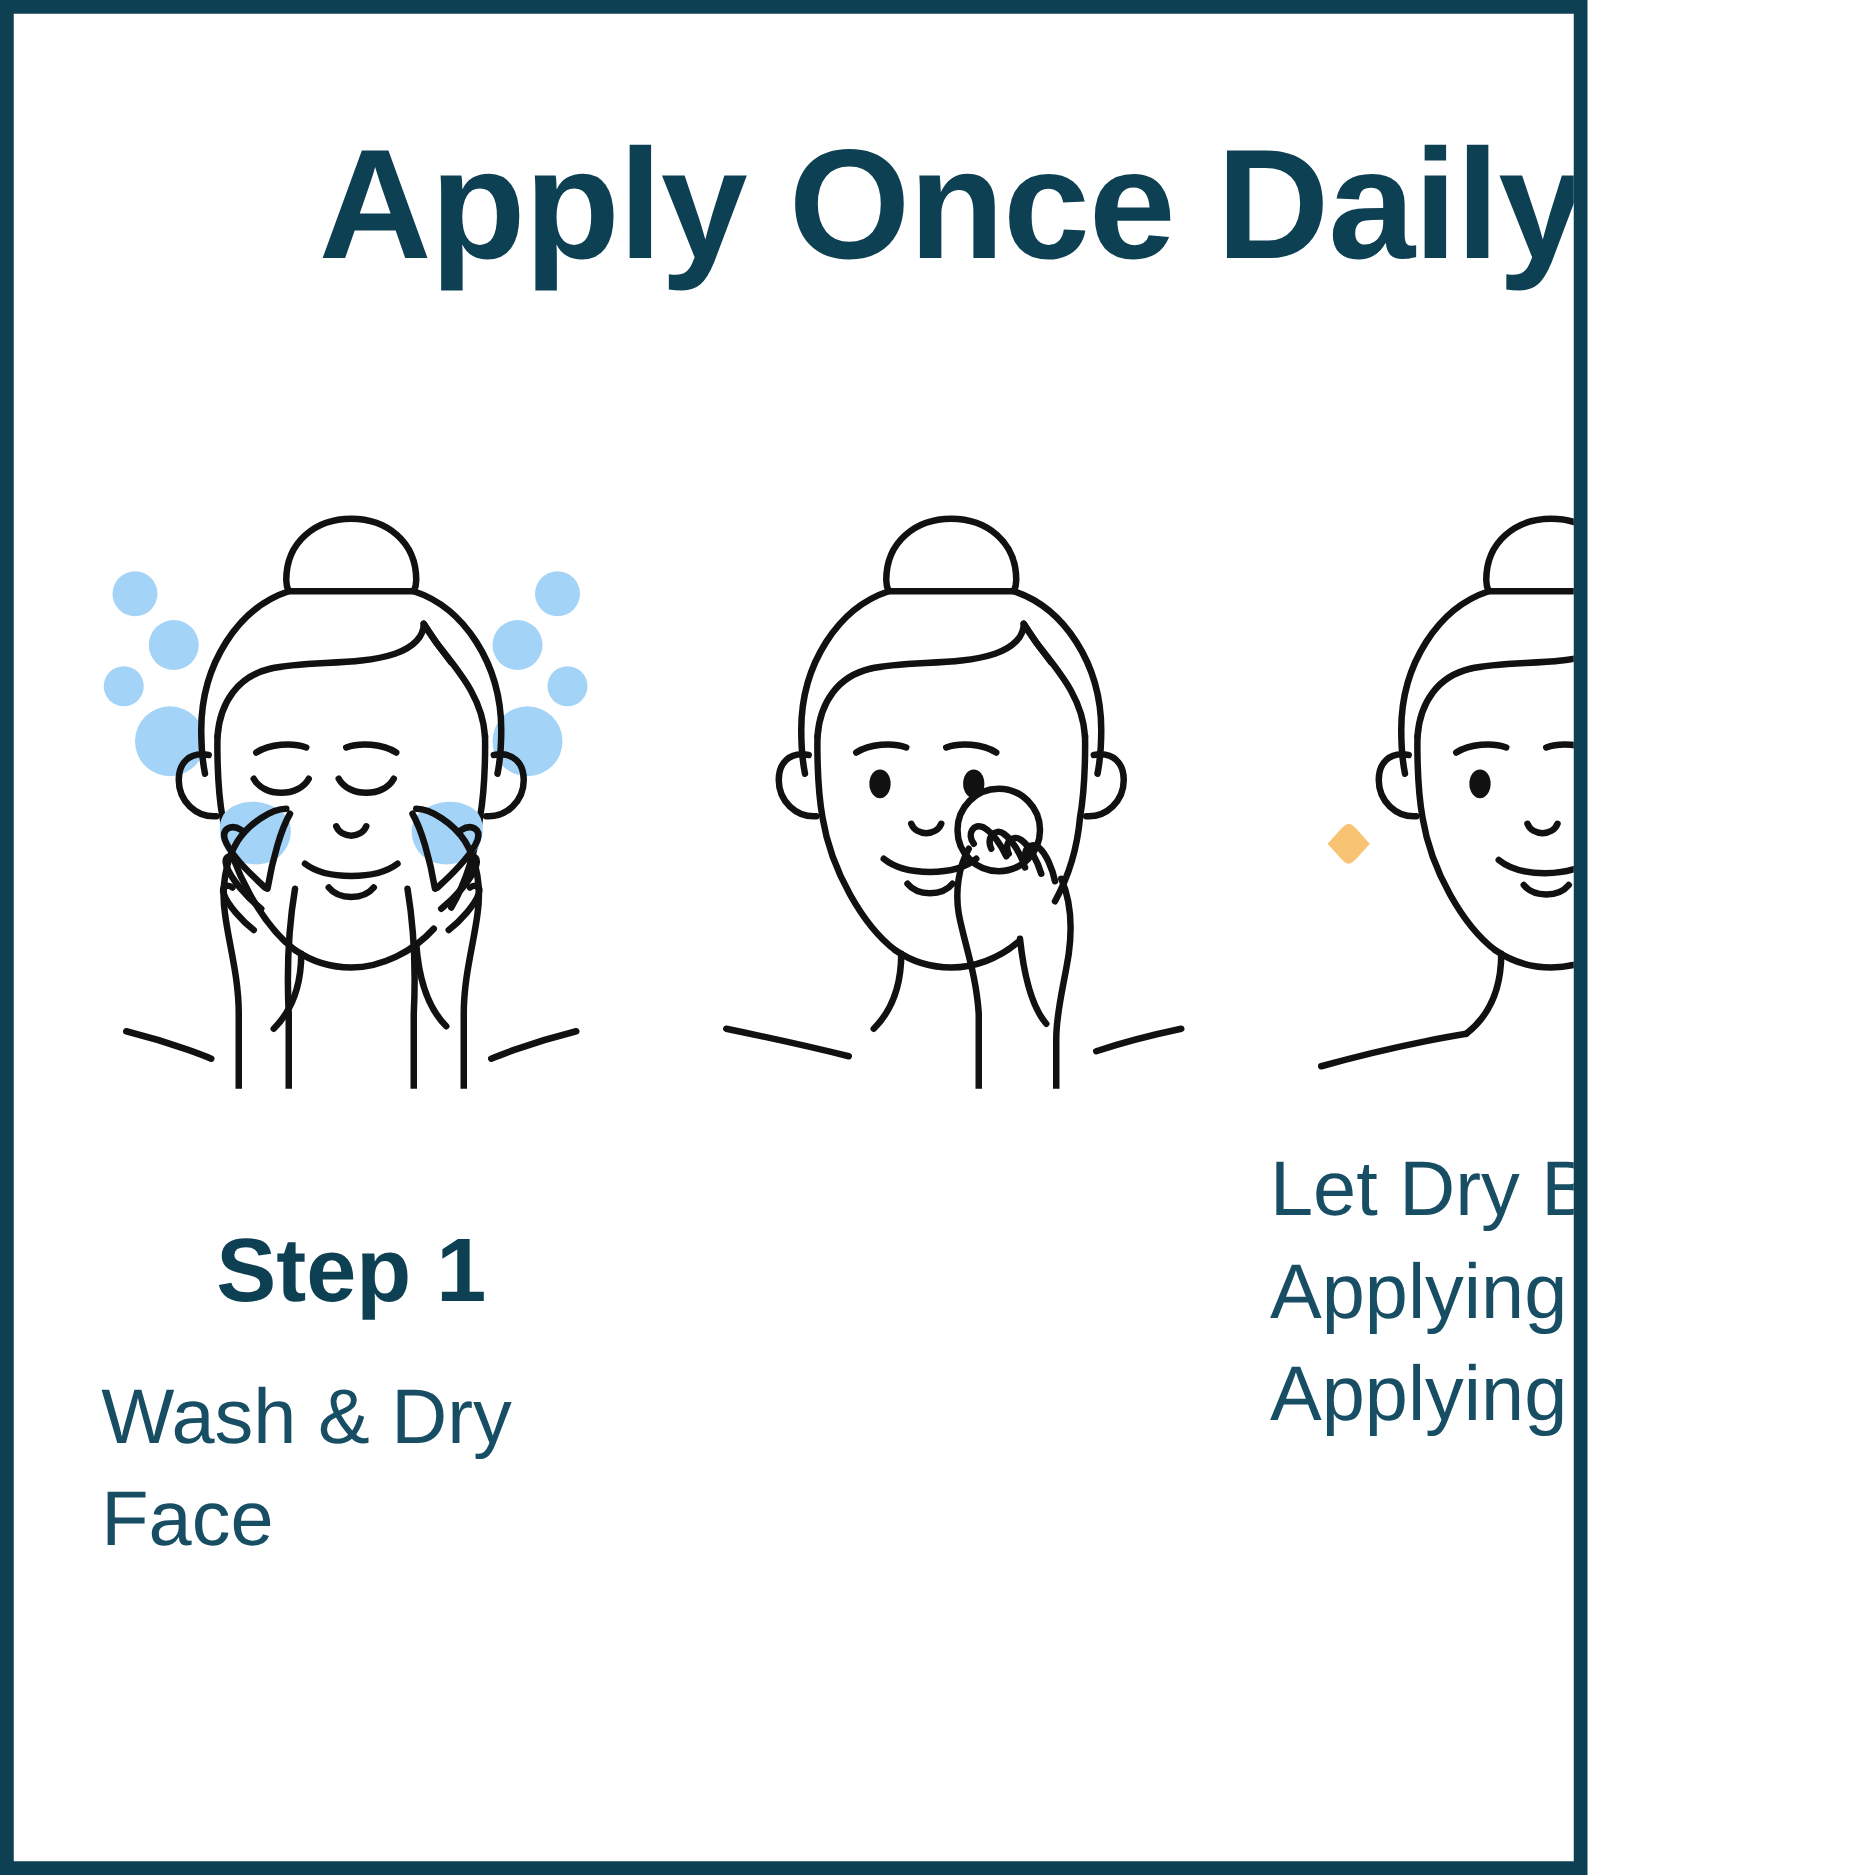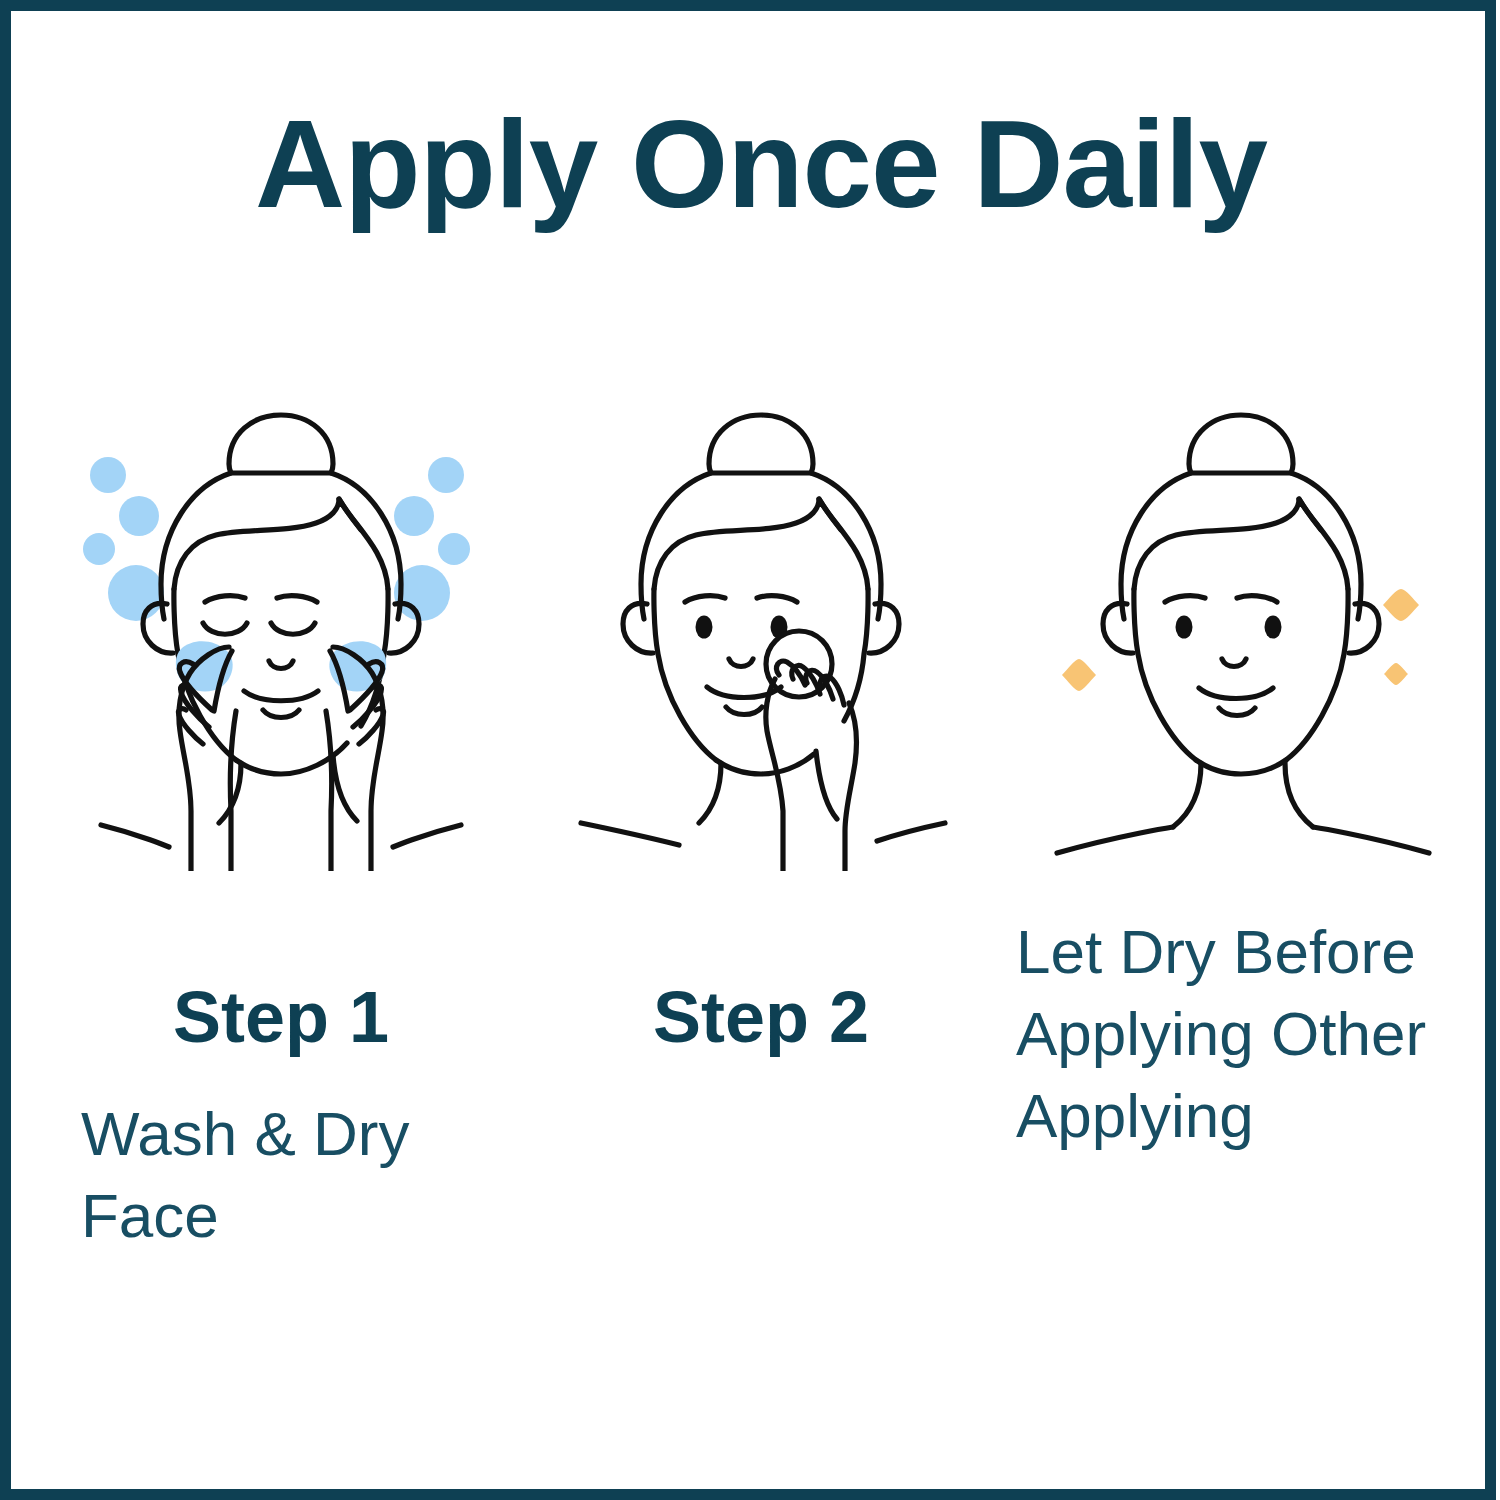--- a/index.html
+++ b/index.html
@@ -5,21 +5,21 @@
   html, body {
     margin: 0;
     padding: 0;
     background: #ffffff;
   }
   body {
     font-family: "Liberation Sans", sans-serif;
   }
   .poster {
     position: relative;
-    width: 1496px;
+    width: 1270px;
     height: 1500px;
     box-sizing: border-box;
     background: #ffffff;
     border: 11px solid #0E4053;
     overflow: hidden;
   }
   .title {
     position: absolute;
     top: 84px;
     left: 0;
@@ -201,21 +201,20 @@
           <path d="M260 277 C257 268 264 262 270 267 C276 272 281 284 283 294"></path>
 
           <path d="M214 268 C206 282 203 302 206 320 C210 342 220 368 222 400 L222 460"></path>
           <path d="M288 292 C295 308 297 330 294 352 C290 378 284 398 284 420 L284 460"></path>
 
           <path d="M118 434 C118 434 78 424 20 412"></path>
           <path d="M316 430 C316 430 346 420 384 412"></path>
         </g>
       </svg>
 
-      <div class="step-label">Step 2</div>
     </div>
 
     <div class="step step-3">
       <svg class="illustration" viewBox="0 0 400 460">
         <g fill="none" stroke="#111111" stroke-width="5.2" stroke-linecap="round" stroke-linejoin="round">
 
           <g stroke="none" fill="#F8C474">
             <path d="M360 178 C365 178 372 188 378 194 C372 200 365 210 360 210 C355 210 348 200 342 194 C348 188 355 178 360 178 Z"></path>
             <path d="M355 252 C358 252 363 259 367 263 C363 267 358 274 355 274 C352 274 347 267 343 263 C347 259 352 252 355 252 Z"></path>
             <path d="M38 248 C42 248 49 258 55 264 C49 270 42 280 38 280 C34 280 27 270 21 264 C27 258 34 248 38 248 Z"></path>

